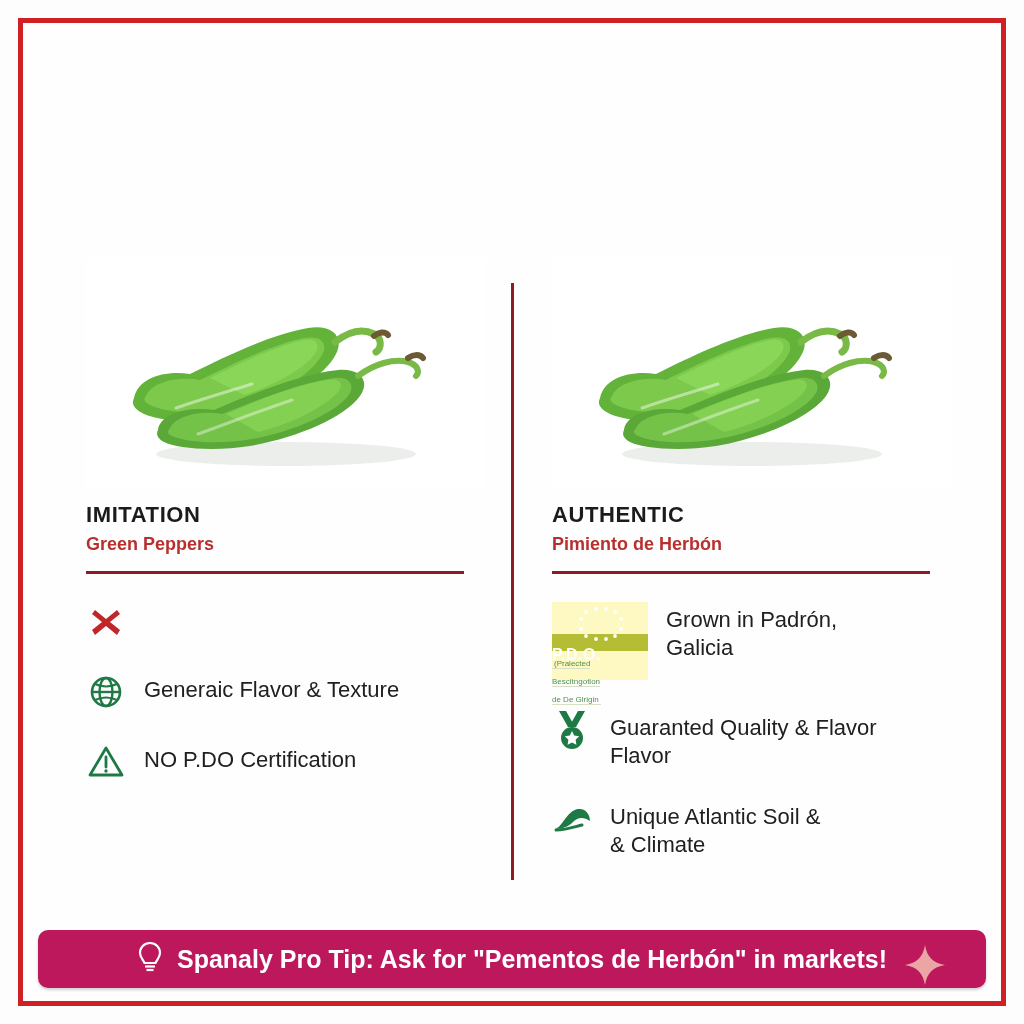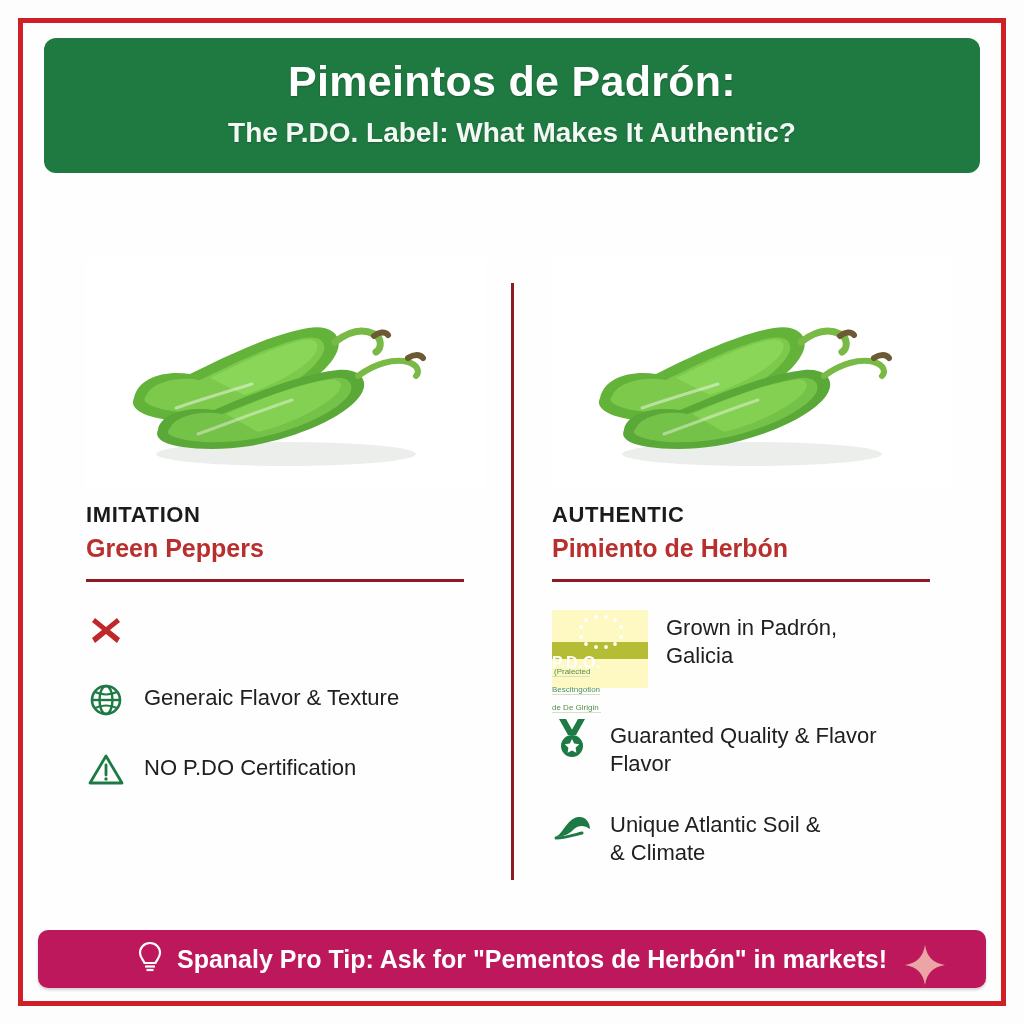--- a/index.html
+++ b/index.html
@@ -112,21 +112,21 @@
   .photo svg { display: block; }
 
   .col-head { margin-top: 12px; }
   .kicker {
     font-size: 22px;
     font-weight: bold;
     color: #1b1b1b;
     letter-spacing: 0.6px;
   }
   .subhead {
-    font-size: 25px;
+    font-size: 18px;
     font-weight: bold;
     color: #b8302e;
     margin-top: 6px;
   }
   .rule {
     margin-top: 16px;
     width: 378px;
     height: 3px;
     background: #8e1b21;
   }
@@ -214,24 +214,20 @@
   }
   .sparkle { position: absolute; right: 40px; top: 14px; }
   .bulb { flex: none; }
 </style>
 </head>
 <body>
 
 <div class="poster">
   <div class="frame"></div>
 
-  <div class="header">
-    <div class="header-title">Pimeintos de Padrón:</div>
-    <div class="header-sub">The P.DO. Label: What Makes It Authentic?</div>
-  </div>
 
 
   <div class="divider"></div>
 
   <div class="col col-left">
     <div class="photo">
       <svg width="400" height="232" viewBox="0 0 400 232">
         <rect width="400" height="232" fill="#ffffff"></rect>
         <ellipse cx="200" cy="196" rx="130" ry="12" fill="#eceeec"></ellipse>
         <g>

